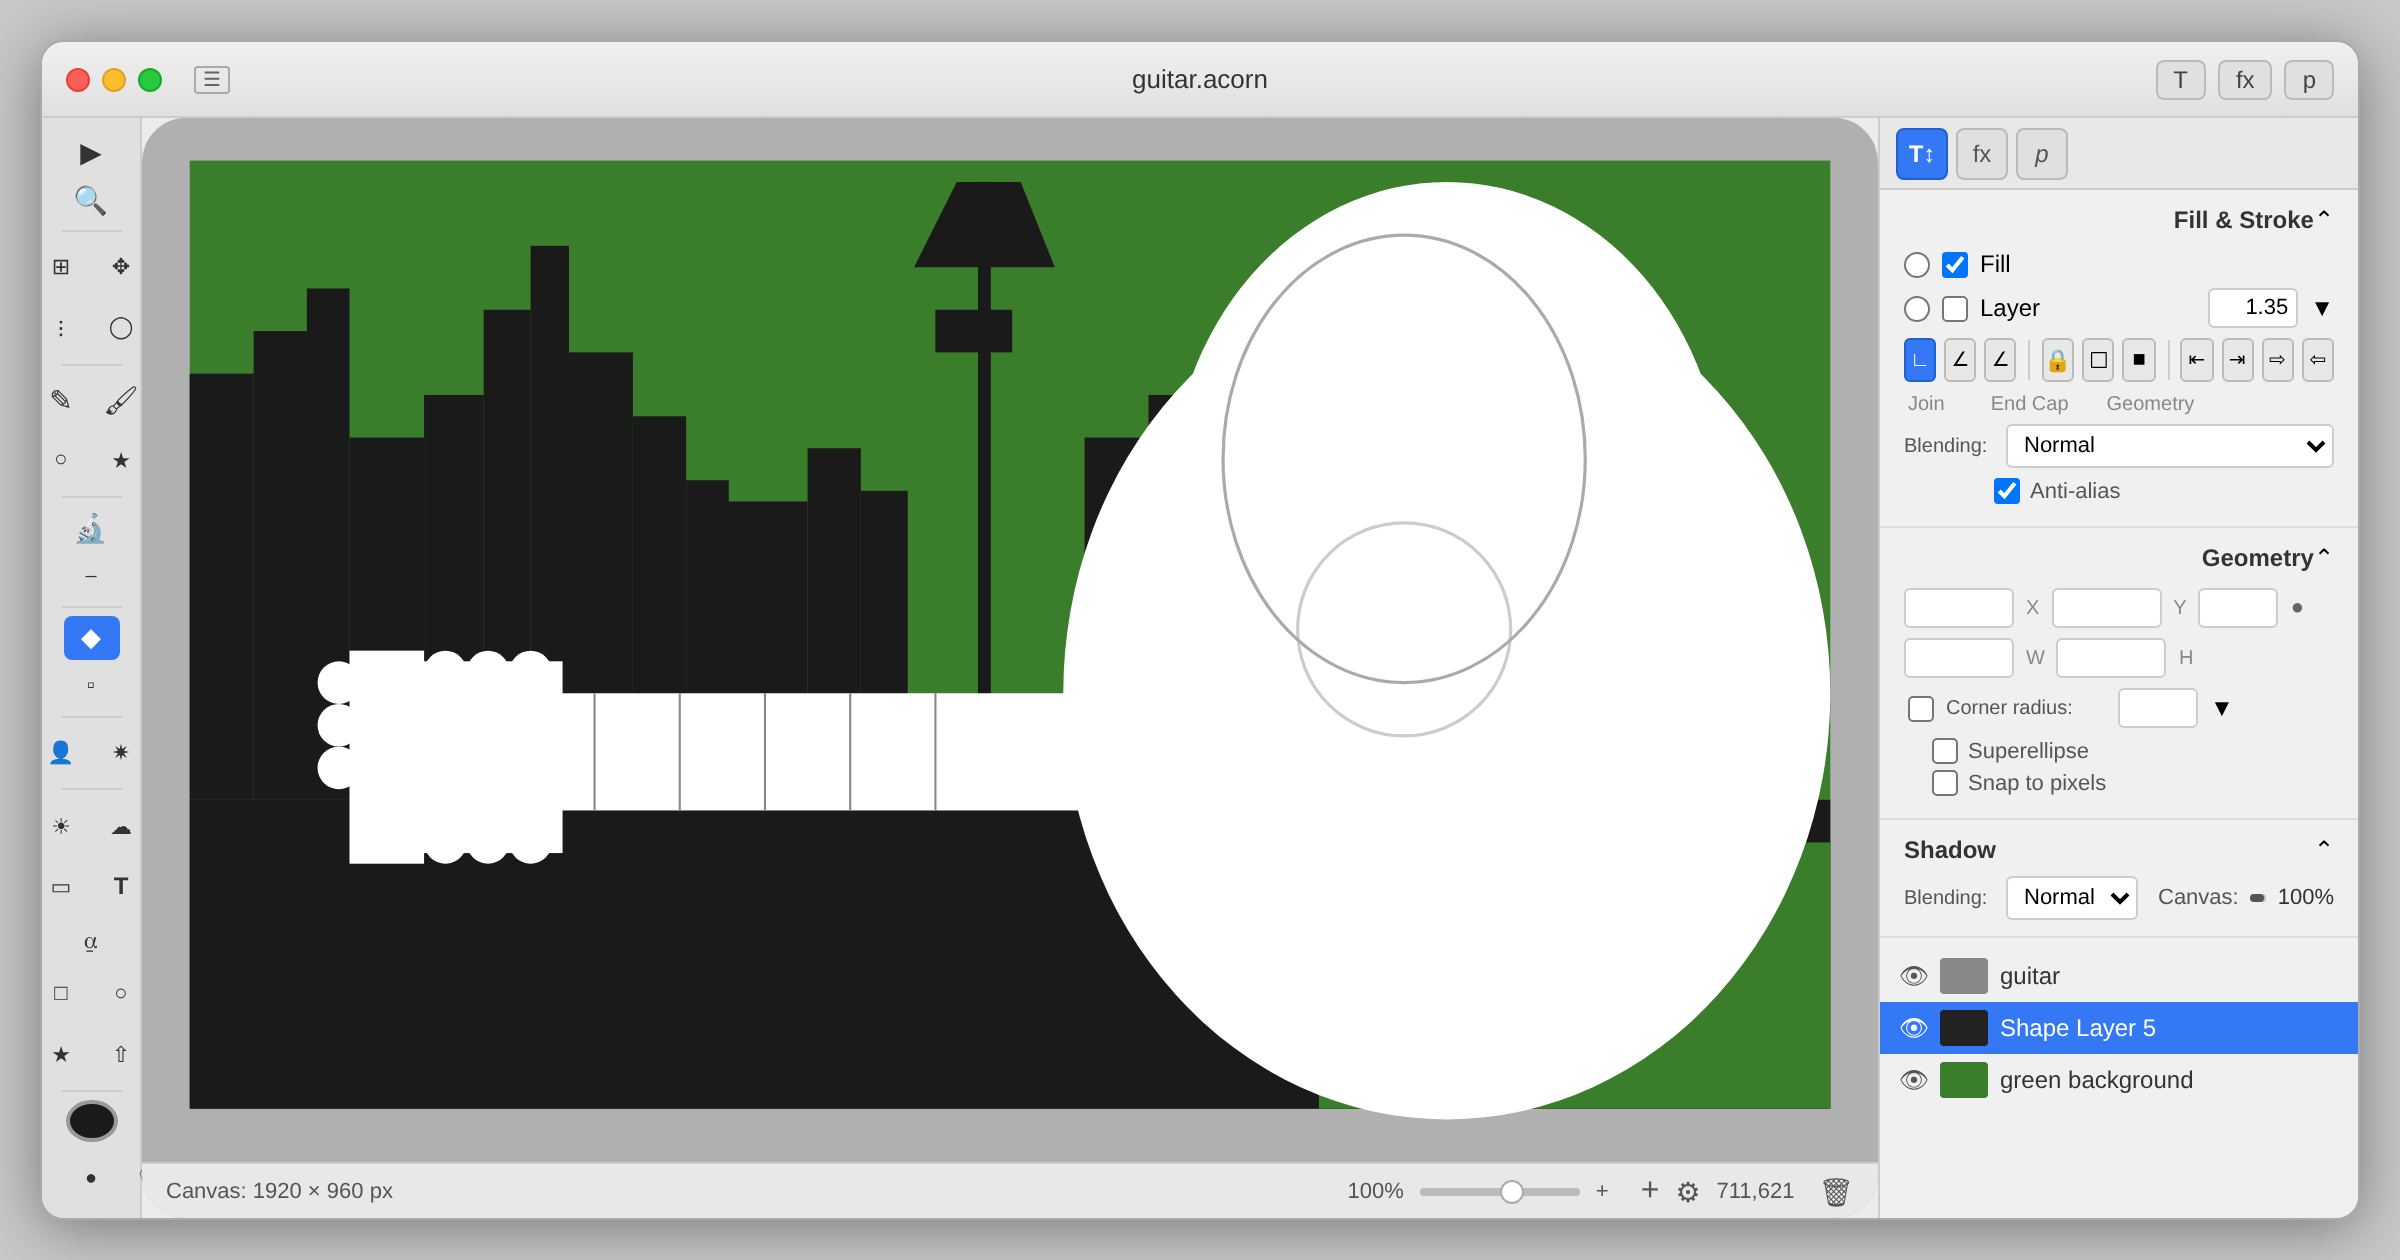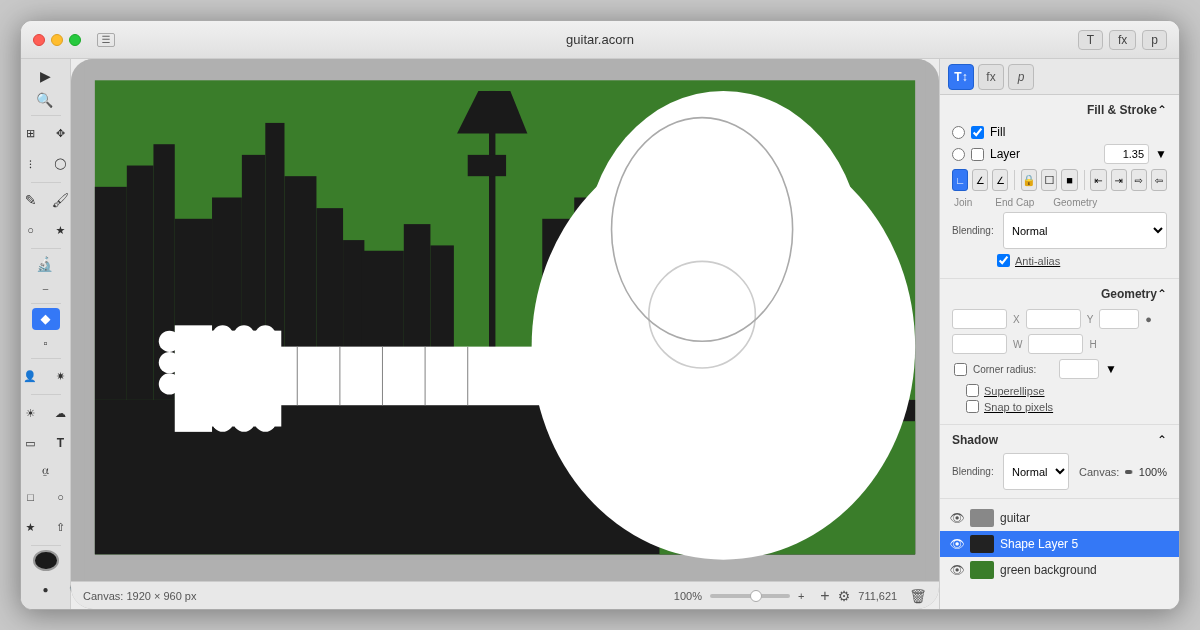--- a/index.html
+++ b/index.html
@@ -211,33 +211,32 @@
       background: white;
       font-size: 11px;
       padding: 0 4px;
       text-align: right;
     }
     .panel-input-unit {
       font-size: 10px;
       color: #888;
     }
     .panel-select {
-      height: 37px;
+      height: 22px;
       border: 1px solid #ccc;
       border-radius: 3px;
       background: white;
       font-size: 11px;
       padding: 0 4px;
     }
     .panel-checkbox-row {
       display: flex;
       align-items: center;
       gap: 5px;
       margin-bottom: 3px;
-      text-decoration: underline;
     }
     .panel-checkbox-label {
       font-size: 11px;
       color: #555;
     }
     
     .icon-row {
       display: flex;
       align-items: center;
       gap: 4px;

